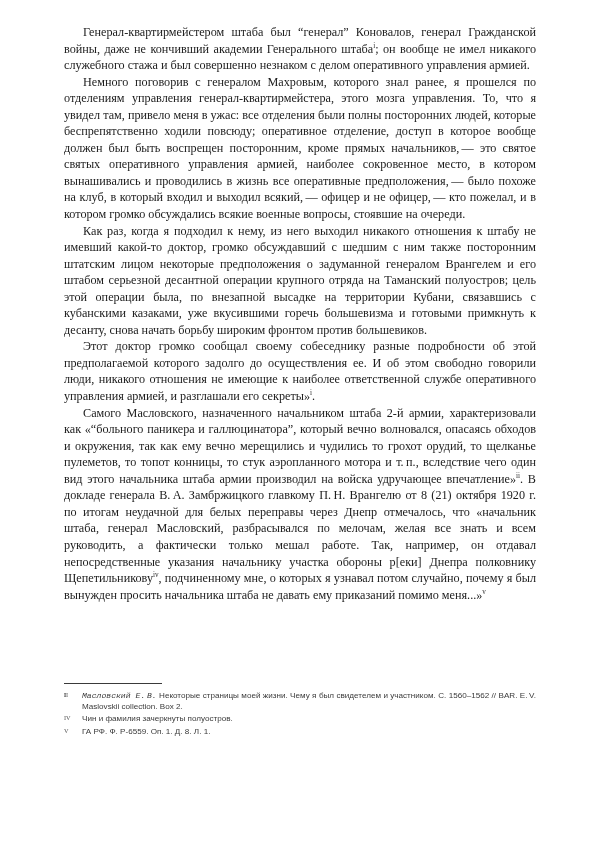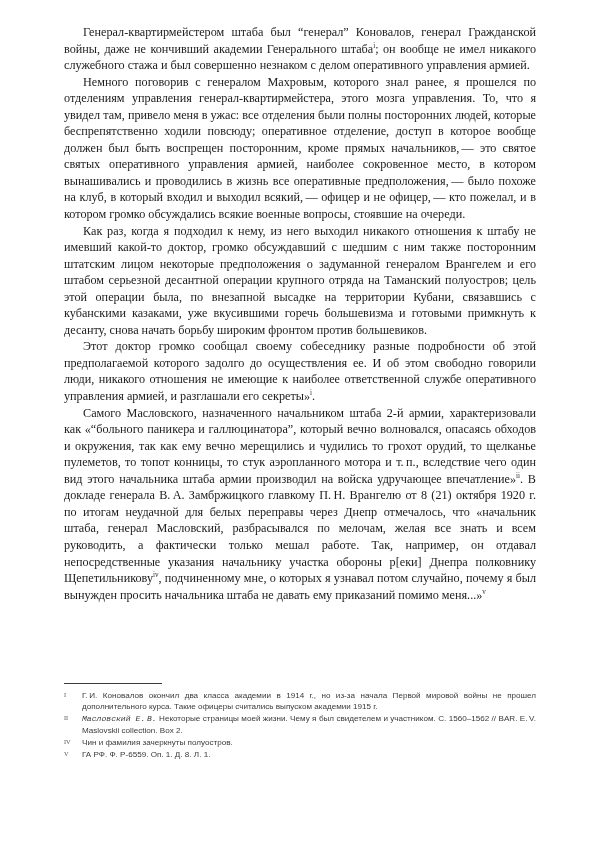--- a/index.html
+++ b/index.html
@@ -119,21 +119,20 @@
 
     <p><span>Самого Масловского, назначенного начальником штаба 2-й армии, характеризовали как «“больного паникера и галлюцинатора”, который вечно волновался, опасаясь обходов и окружения, так как ему вечно мерещились и чудились то грохот орудий, то щелканье пулеметов, то топот конницы, то стук аэропланного мотора и т. п., вследствие чего один вид этого начальника штаба армии производил на войска удручающее впечатление»</span><sup class="fn">ii</sup><span>. В докладе генерала В. А. Замбржицкого главкому П. Н. Врангелю от 8 (21) октября 1920 г. по итогам неудачной для белых переправы через Днепр отмечалось, что «начальник штаба, генерал Масловский, разбрасывался по мелочам, желая все знать и всем руководить, а фактически только мешал работе. Так, например, он отдавал непосредственные указания начальнику участка обороны р[еки] Днепра полковнику Щепетильникову</span><sup class="fn">iv</sup><span>, подчиненному мне, о которых я узнавал потом случайно, почему я был вынужден просить начальника штаба не давать ему приказаний помимо меня...»</span><sup class="fn">v</sup></p>
 
   </div>
 
   <div class="footnotes">
     <div class="fn-rule"></div>
 
     <div class="fn-item">
       <span class="fn-mark">I</span>
-      <span>Г. И. Коновалов окончил два класса академии в 1914 г., но из-за начала Первой мировой войны не прошел дополнительного курса. Такие офицеры считались выпуском академии 1915 г.</span>
     </div>
 
     <div class="fn-item">
       <span class="fn-mark">II</span>
       <i>Масловский Е. В.</i><span> Некоторые страницы моей жизни. Чему я был свидетелем и участником. С. 1560–1562 // BAR. E. V. Maslovskii collection. Box 2.</span>
     </div>
 
 
     <div class="fn-item">
       <span class="fn-mark">IV</span>

